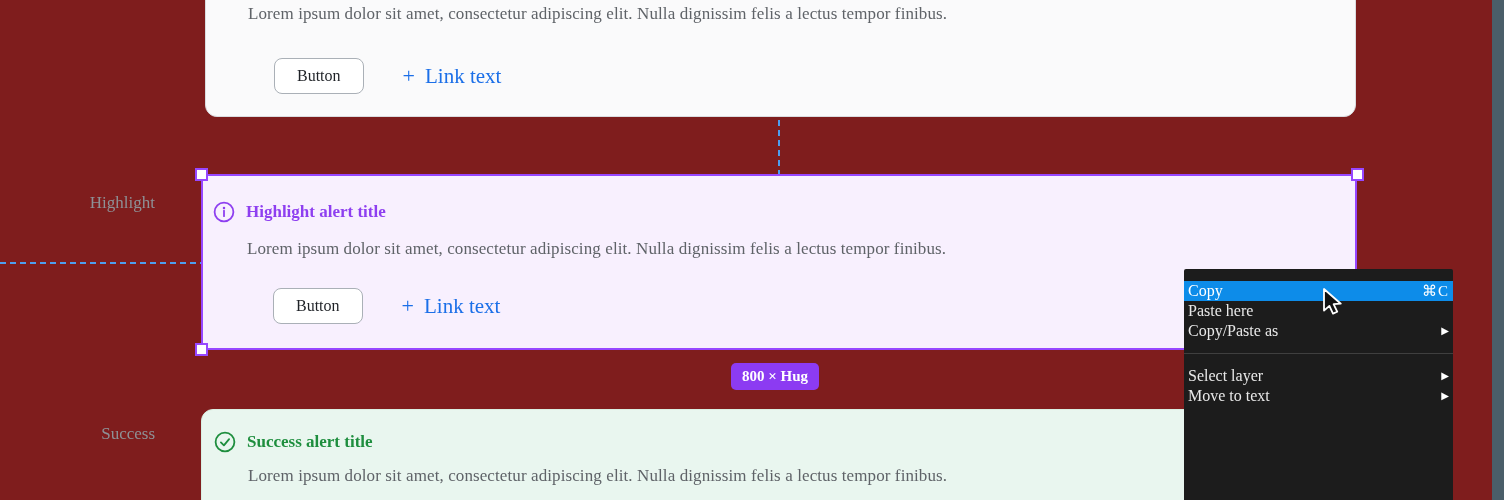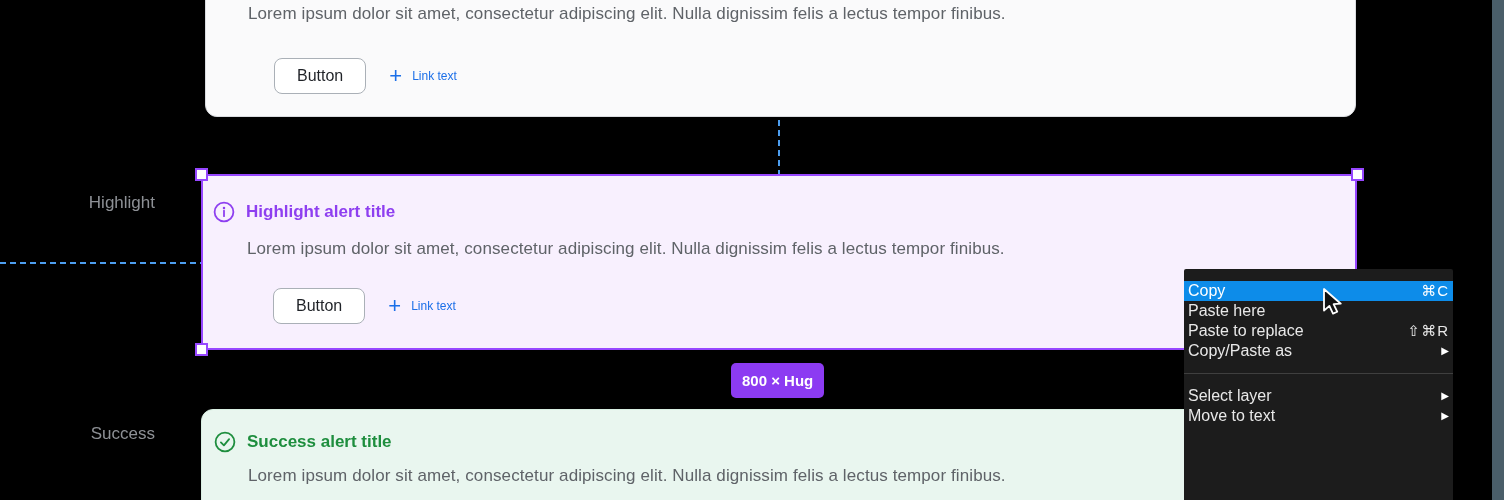--- a/index.html
+++ b/index.html
@@ -1,18 +1,18 @@
 <!DOCTYPE html>
 <html><head>
 <meta charset="utf-8">
 <style>
   * { margin:0; padding:0; box-sizing:border-box; }
   html,body { width:1504px; height:500px; }
   body { font-family:"Liberation Sans","DejaVu Sans",sans-serif; background:#ffffff; }
-  .page { position:relative; width:1504px; height:500px; overflow:hidden; background:#000000; }
+  .page { position:relative; width:1504px; height:500px; overflow:hidden; background:#7f1d1d;font-family:Liberation Serif, serif; }
 
   
   .guide-v {
     position:absolute; left:778px; top:0; width:2px; height:174px;
     background:repeating-linear-gradient(180deg,#4d9ef0 0 6px,transparent 6px 10px);
   }
   .guide-h {
     position:absolute; left:0; top:262px; width:203px; height:2px;
     background:repeating-linear-gradient(90deg,#4d9ef0 0 6px,transparent 6px 10px);
   }
@@ -35,48 +35,48 @@
     left:201px; top:409px; width:1156px; height:120px;
     background:#e9f6ef; border:1px solid #d9efe2;
   }
 
   .alert-body { position:absolute; font-size:17px; color:#5f6368; letter-spacing:0.1px; white-space:nowrap; }
   .alert-title-row { position:absolute; display:flex; align-items:center; gap:11px; }
   .alert-title { font-size:17px; font-weight:700; white-space:nowrap; }
   .title-purple { color:#8e3ff0; }
   .title-green { color:#1e8e3e; }
 
-  .actions-row { position:absolute; display:flex; align-items:center; gap:23px; }
+  .actions-row { position:absolute; display:flex; align-items:center; gap:39px; }
   .btn {
     height:36px; padding:0 22px; background:#ffffff;
     border:1.5px solid #aab0b7; border-radius:8px;
     font-size:16px; font-weight:500; color:#1f2227;
     display:flex; align-items:center; justify-content:center;
   }
   .link { display:flex; align-items:center; gap:10px; color:#1b6fe8; cursor:default; }
   .link .plus { font-size:22px; font-weight:400; line-height:1; }
-  .link .link-label { font-size:12px; font-weight:500;text-align:center; }
+  .link .link-label { font-size:21px; font-weight:500;text-align:center; }
 
   
   .row-label {
     position:absolute; left:0; width:155px; text-align:right;
     font-size:17px; color:#8e9196; white-space:nowrap;
   }
   .label-highlight { top:193px;padding-left:40px; }
   .label-success { top:424px; }
 
   
   .handle {
     position:absolute; width:13px; height:13px; background:#ffffff;
     border:2px solid #9747ff; z-index:3;
   }
 
   
   .size-badge {
-    position:absolute; left:731px; top:363px; height:35px; padding:4px 11px;
+    position:absolute; left:731px; top:363px; height:27px; padding:4px 11px;
     background:#8c3bf2; border-radius:5px; color:#ffffff;
     font-size:15px; font-weight:700; display:flex; align-items:center;
     z-index:4; white-space:nowrap;
   }
 
   
   .context-menu {
     position:absolute; left:1184px; top:269px; width:269px; height:240px;
     background:#1c1c1c; border-radius:2px; padding-top:12px; z-index:6;
   }
@@ -170,24 +170,20 @@
 
   <div class="context-menu">
     <div class="menu-item highlighted">
       <span class="mi-label">Copy</span>
       <span class="mi-shortcut">⌘C</span>
     </div>
     <div class="menu-item">
       <span class="mi-label">Paste here</span>
     </div>
     <div class="menu-item">
-      <span class="mi-label">Paste to replace</span>
-      <span class="mi-shortcut">⇧⌘R</span>
-    </div>
-    <div class="menu-item">
       <span class="mi-label">Copy/Paste as</span>
       <span class="mi-arrow">▶</span>
     </div>
     <div class="menu-sep"></div>
     <div class="menu-item">
       <span class="mi-label">Select layer</span>
       <span class="mi-arrow">▶</span>
     </div>
     <div class="menu-item">
       <span class="mi-label">Move to text</span>

